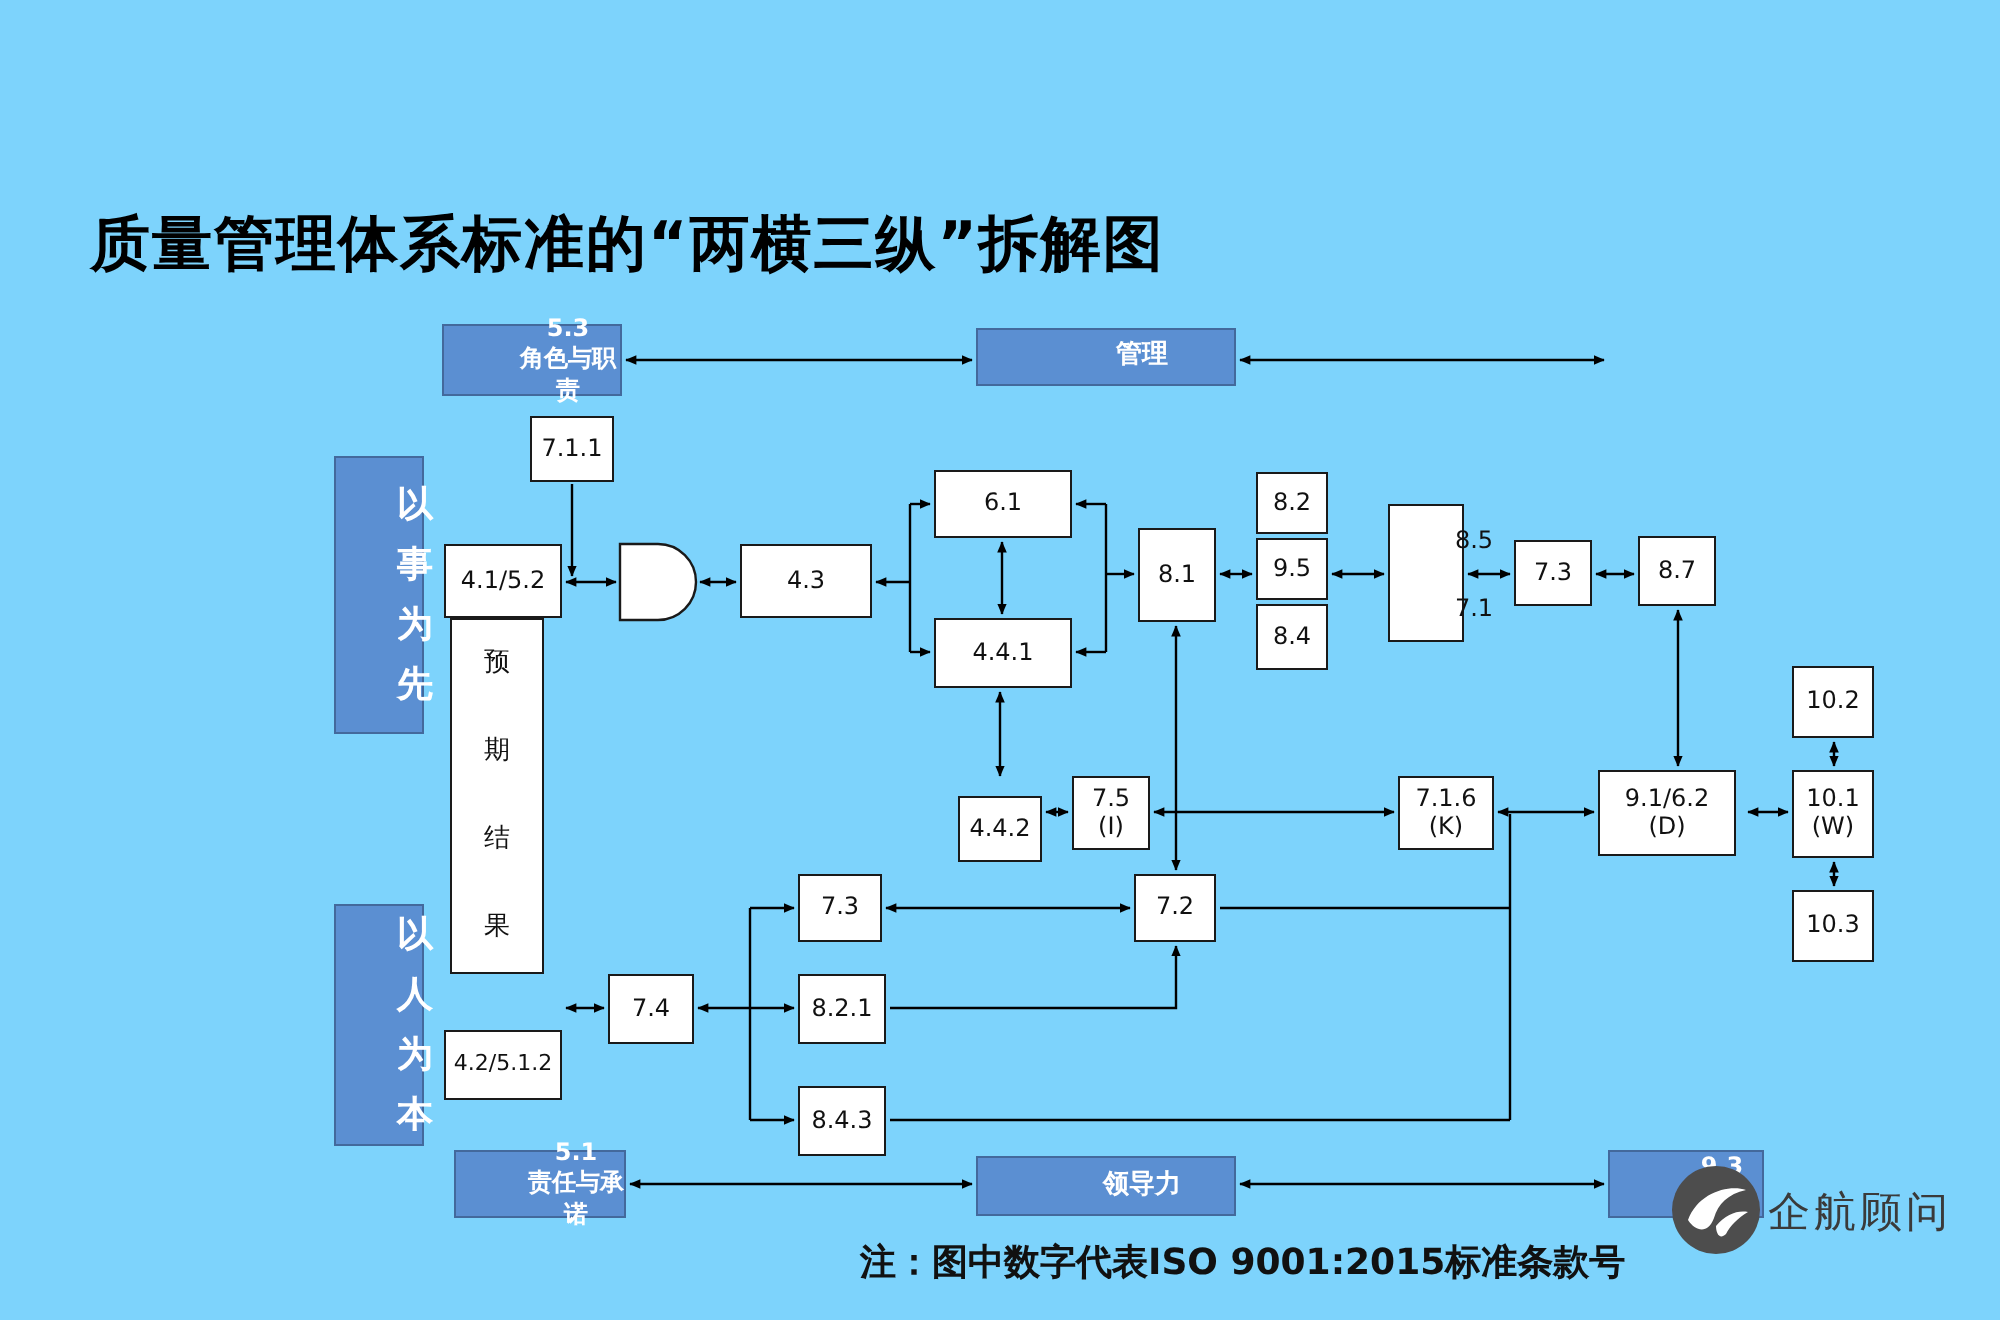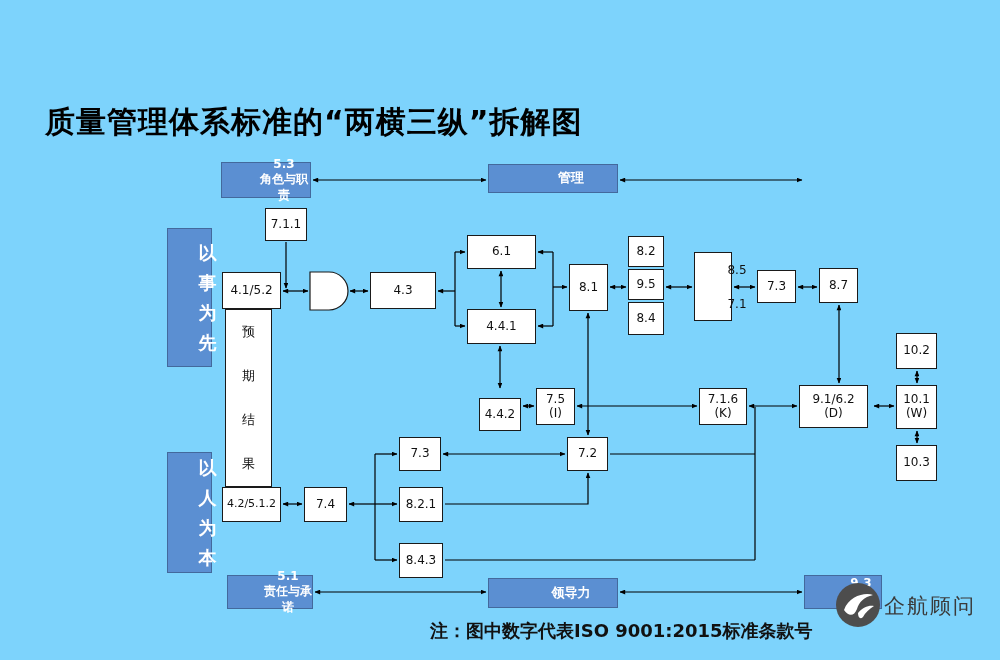--- a/index.html
+++ b/index.html
@@ -4,21 +4,21 @@
 <style>
   * { margin:0; padding:0; box-sizing:border-box; }
   html,body { background:#e4e6e8; }
   body { font-family:"DejaVu Sans", sans-serif; }
   .stage { position:relative; width:1000px; height:660px; background:#7dd3fc; overflow:hidden; }
   .title { position:absolute; left:45px; top:102px; font-size:30px; font-weight:bold; color:#000; letter-spacing:1px; white-space:nowrap; }
 
   .node { position:absolute; background:#fff; border:1px solid #1a1a1a; display:flex; align-items:center;
           justify-content:center; font-size:12px; color:#111; text-align:center; line-height:1.15; z-index:1; }
   .node.two { flex-direction:column; }
-  .node.small { font-size:11px; }
+  .node.small { font-size:11px;margin-top:28px; }
   .split { position:absolute; background:#fff; border:1px solid #1a1a1a; display:flex; flex-direction:column; z-index:1; font-size:12px; color:#111; }
   .split .cell { flex:1; display:flex; align-items:center; justify-content:center;margin-left:42px; }
   .split .cell + .cell { border-top:1px solid #1a1a1a; }
 
   .blue { position:absolute; background:#5b8fd2; border:1px solid #43699c; color:#fff; display:flex; flex-direction:column;
           align-items:center; justify-content:center; font-size:12px; line-height:1.3; z-index:1; text-align:center; font-weight:600;padding-left:36px; }
   .blue.single { font-size:13px; }
 
   .vtext { width:1.1em; word-break:break-all; line-height:44px; text-align:center; font-size:13px; }
   .vside { width:1.1em; word-break:break-all; line-height:30px; text-align:center; font-size:18px; font-weight:bold; }

